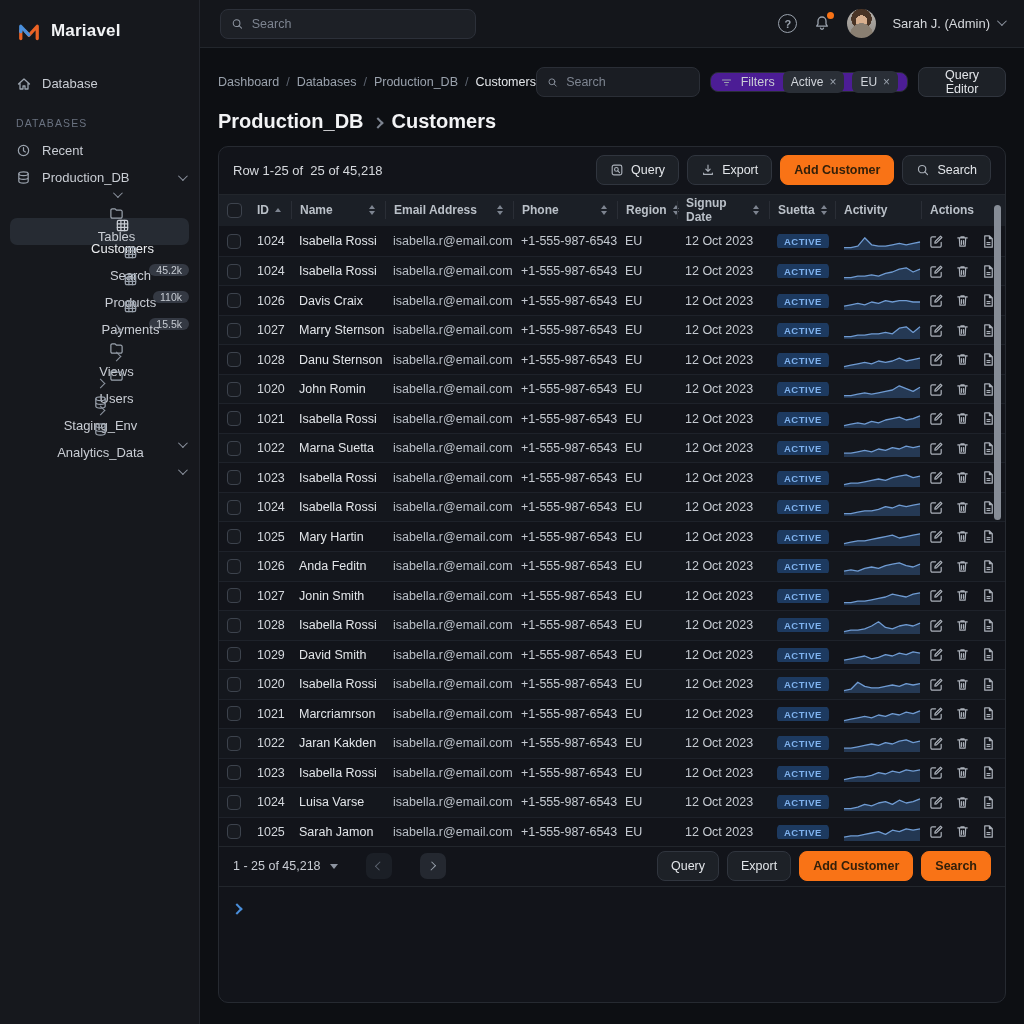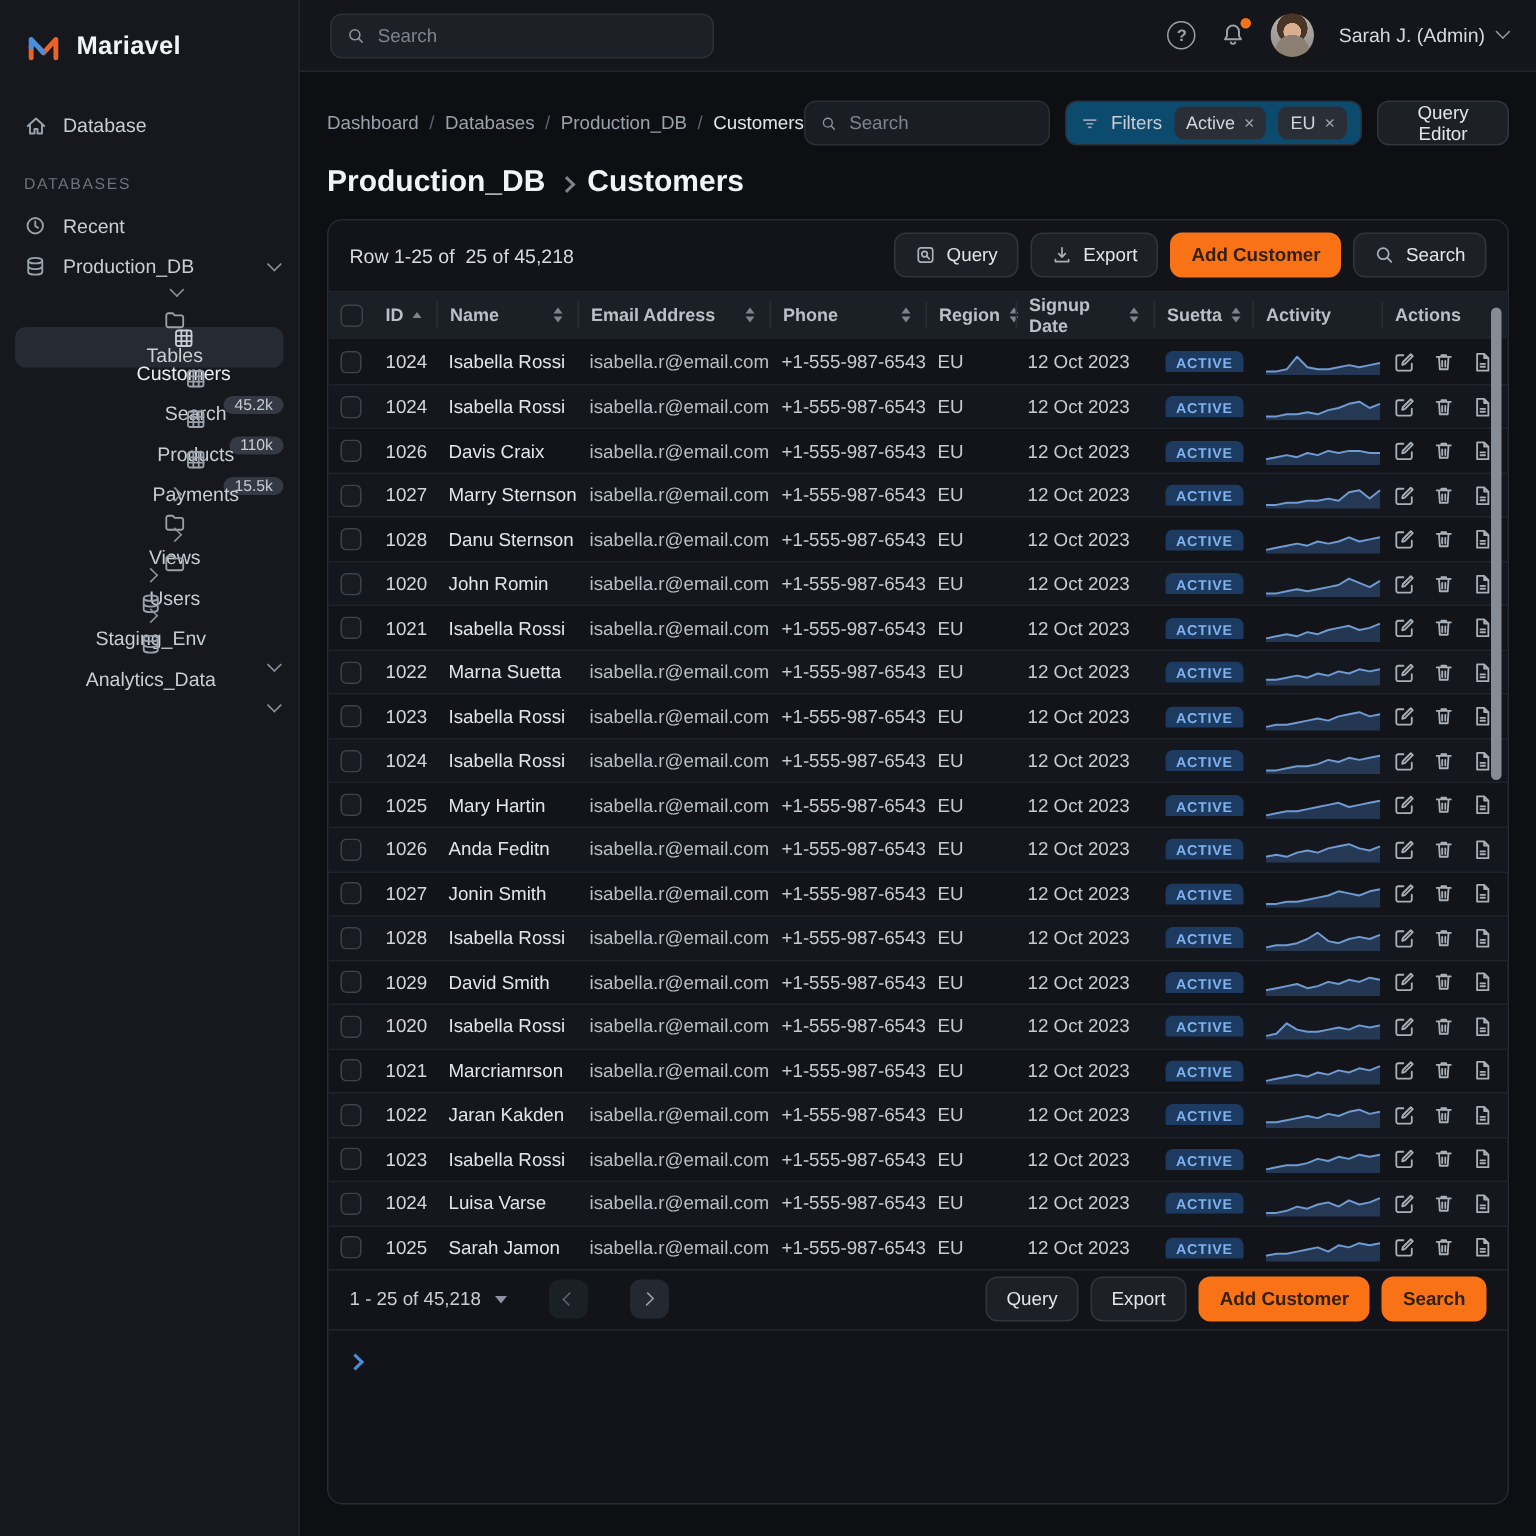--- a/index.html
+++ b/index.html
@@ -63,22 +63,22 @@
   .content { flex:1; background:#0d0f13; padding:18px 18px 0 18px; }
   .crumb-row { display:flex; align-items:center; height:32px; }
   .breadcrumb { display:flex; align-items:center; gap:7px; font-size:12.5px; color:#9aa2ad; }
   .breadcrumb .sep { color:#5d6470; }
   .breadcrumb .last { color:#e2e5e9; }
   .crumb-search { display:flex; align-items:center; gap:8px; background:#1a1d23; border:1px solid #2a2e36;
     border-radius:8px; height:30px; width:188px; padding:0 10px; color:#8d94a0; margin-left:auto; }
   .crumb-search input { background:transparent; border:none; outline:none; color:#c9cdd4;
     font-size:12.5px; width:100%; font-family:"Liberation Sans", sans-serif; }
   .crumb-search input::placeholder { color:#7d8490; }
-  .filters-group { display:flex; align-items:center; gap:8px; background:#0c4a6e; border:1px solid #2a2e36;
-    border-radius:8px; height:30px; padding:0 9px; margin-left:10px; font-size:12.5px; color:#c9cdd4; }
+  .filters-group { display:flex; align-items:center; gap:8px; background:#4c1d95; border:1px solid #2a2e36;
+    border-radius:8px; height:20px; padding:0 9px; margin-left:10px; font-size:12.5px; color:#c9cdd4; }
   .chip { display:flex; align-items:center; gap:6px; background:#2a2f37; border-radius:6px; height:22px;
     padding:0 8px; font-size:12px; color:#d1d5db; }
   .chip .x { color:#9aa2ad; font-size:12px; }
   .btn { display:flex; align-items:center; gap:7px; background:#1d2127; border:1px solid #30353e;
     border-radius:8px; height:30px; padding:0 13px; font-size:12.5px; color:#e2e5e9; cursor:pointer; }
   .btn.orange { background:#f97316; border-color:#f97316; color:#33200a; font-weight:bold; }
   .btn .bic { width:14px; height:14px; color:#aab0b9; display:flex; }
   .qe-btn { margin-left:10px; }
   .page-title { margin-top:12px; font-size:20px; font-weight:bold; color:#f2f3f5; display:flex;
     align-items:center; gap:10px; }

